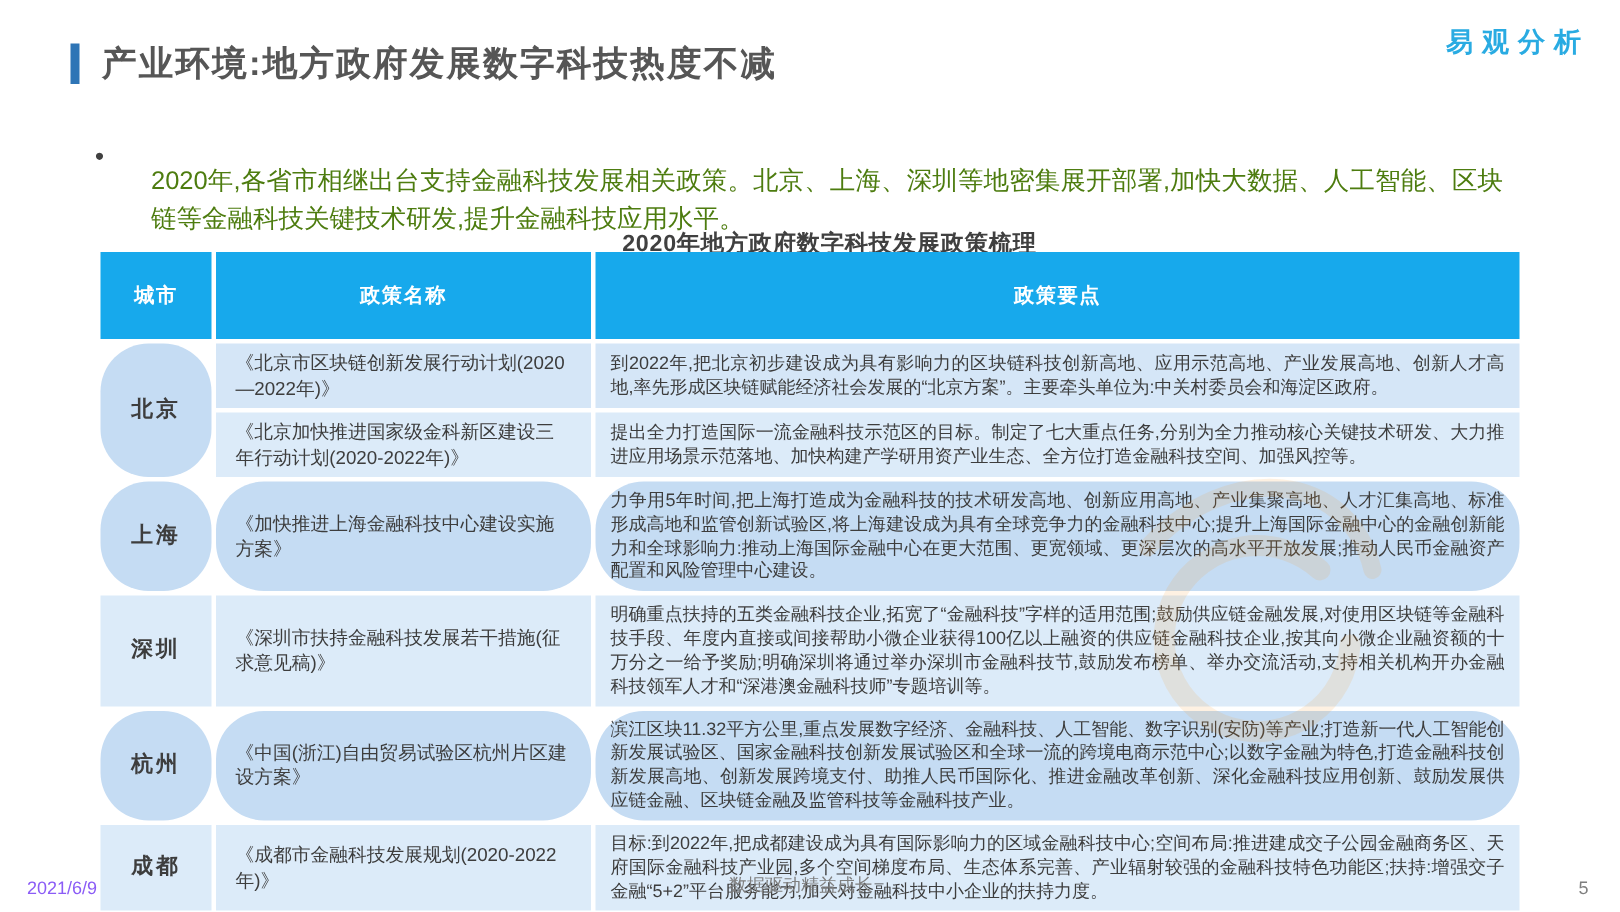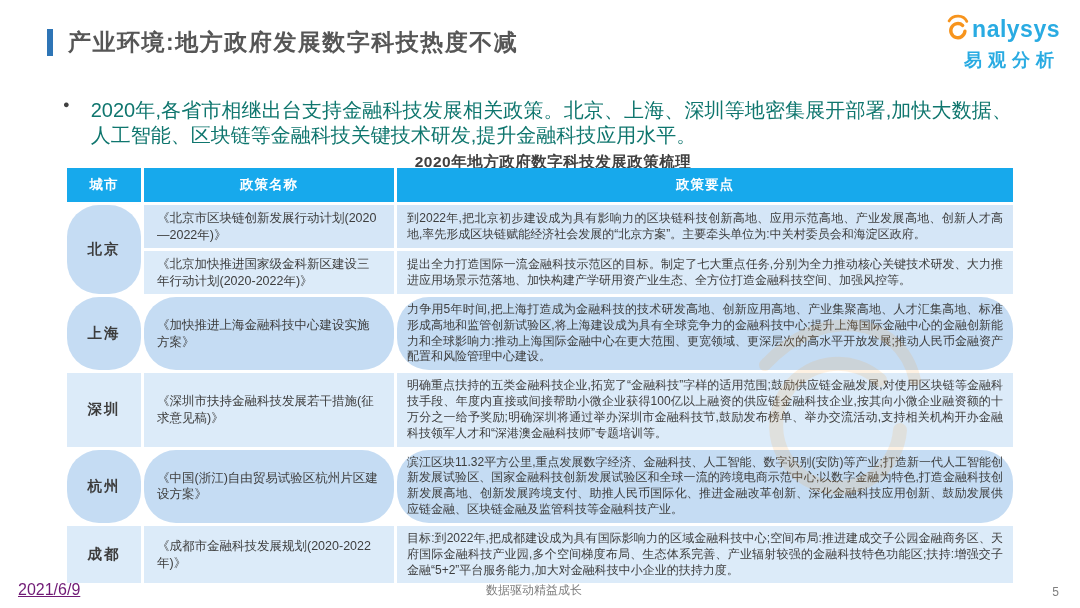--- a/index.html
+++ b/index.html
@@ -12,61 +12,52 @@
   .title-row{position:absolute;top:27px;left:47px;display:flex;align-items:center;gap:15px;}
   .accent-bar{width:6px;height:27px;background:#2e75b6;}
   .page-title{margin:0;font-size:23px;font-weight:bold;color:#565656;letter-spacing:1.5px;}
   .logo{position:absolute;top:13px;right:20px;}
   .logo-top{display:flex;align-items:center;gap:1px;}
   .logo-en{color:#29abe2;font-size:23px;font-weight:bold;letter-spacing:.5px;line-height:1;}
   .logo-zh{color:#29abe2;font-size:18px;font-weight:bold;letter-spacing:6px;margin-top:3px;text-align:right;}
   
   .intro{position:absolute;top:92px;left:63px;width:955px;display:flex;gap:15px;}
   .bullet-dot{font-size:11px;color:#404040;line-height:25px;flex:0 0 auto;}
-  .intro-text{margin:6px;font-size:20px;color:#0f766e;line-height:25px;text-align:justify;}
+  .intro-text{margin:16px;font-size:17px;color:#4d7c0f;line-height:25px;text-align:justify;}
   
   .table-title{position:absolute;top:139px;left:0;width:100%;text-align:center;margin:13px;
     font-size:15.5px;font-weight:bold;color:#404040;letter-spacing:.5px;}
   table.policy{position:absolute;top:165px;left:64px;width:952px;
     border-collapse:separate;border-spacing:3px;table-layout:fixed;}
   col.c-city{width:74px;} col.c-name{width:250px;} col.c-points{width:auto;}
-  th{background:#17a9ec;color:#ffffff;font-size:13.5px;font-weight:bold;padding:8px 4px;letter-spacing:1px;}
+  th{background:#17a9ec;color:#ffffff;font-size:13.5px;font-weight:bold;padding:20px 4px;letter-spacing:1px;}
   td{font-size:12px;color:#3d3d3d;line-height:1.32;padding:5px 10px;vertical-align:middle;}
   td.city{font-weight:bold;font-size:14.5px;text-align:center;letter-spacing:2px;}
   td.pname{font-size:12.5px;padding:5px 13px;}
   td.ppoints{text-align:justify;}
   .bg-a{background:#c5dcf3;border-radius:32px;}   
   .bg-b{background:#d5e6f7;}   
   .bg-c{background:#dcebf9;}   
   
   .watermark{position:absolute;left:570px;top:310px;width:380px;height:200px;
     opacity:.12;pointer-events:none;z-index:5;}
   
   .footer-slogan{position:absolute;left:0;right:12px;bottom:9px;text-align:center;font-size:12px;color:#7f7f7f;}
-  .footer-date{position:absolute;left:18px;bottom:9px;font-size:16px;color:#701a75;text-decoration:underline;}
+  .footer-date{position:absolute;left:18px;bottom:9px;font-size:12px;color:#8b5cf6;}
   .footer-page{position:absolute;right:21px;bottom:9px;font-size:12px;color:#7f7f7f;}
 </style>
 </head>
 <body>
 
 <div class="title-row">
   <div class="accent-bar"></div>
   <h1 class="page-title">产业环境:地方政府发展数字科技热度不减</h1>
 </div>
 
 <div class="logo">
-  <div class="logo-top">
-    <span>
-      <svg width="28" height="28" viewBox="0 0 30 30">
-        <path d="M23.5 19.5 a7.6 7.6 0 1 1 -2.4 -6.2" fill="none" stroke="#f7941d" stroke-width="3.6" stroke-linecap="round"></path>
-        <path d="M6.5 8.5 C 11 1.5, 22 1.8, 25.5 9" fill="none" stroke="#f7941d" stroke-width="3" stroke-linecap="round"></path>
-      </svg>
-    </span>
-    <span class="logo-en">nalysys</span>
-  </div>
   <div class="logo-zh">易观分析</div>
 </div>
 
 <div class="intro">
   <span class="bullet-dot">●</span>
   <p class="intro-text">2020年,各省市相继出台支持金融科技发展相关政策。北京、上海、深圳等地密集展开部署,加快大数据、人工智能、区块链等金融科技关键技术研发,提升金融科技应用水平。</p>
 </div>
 
 <h2 class="table-title">2020年地方政府数字科技发展政策梳理</h2>
 

